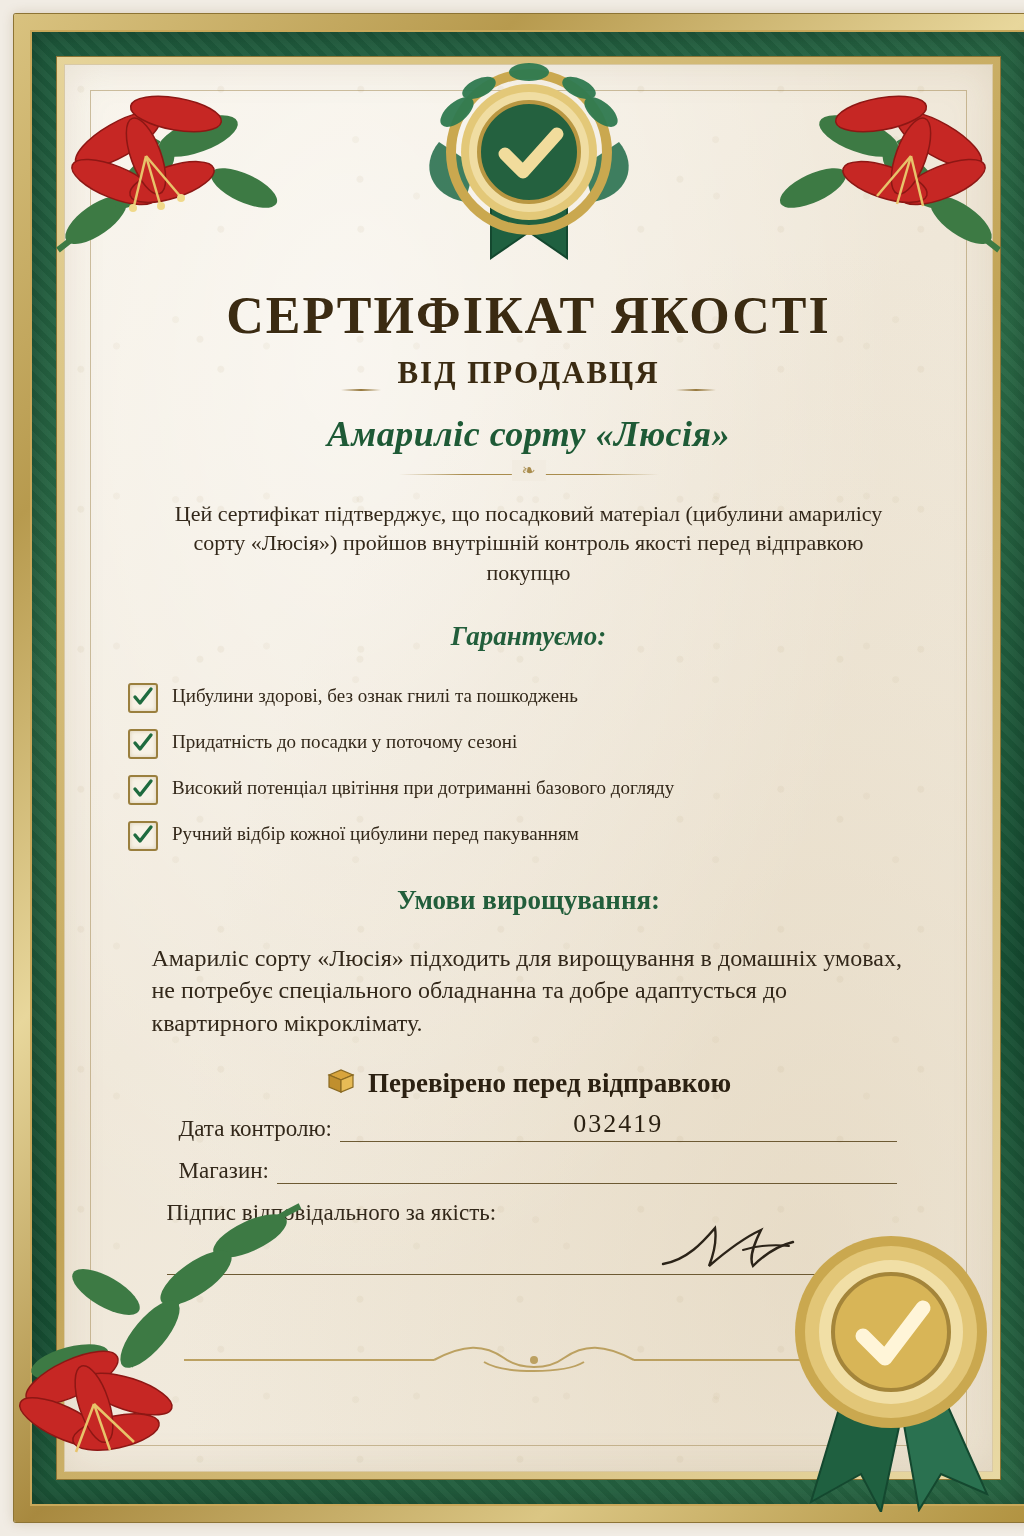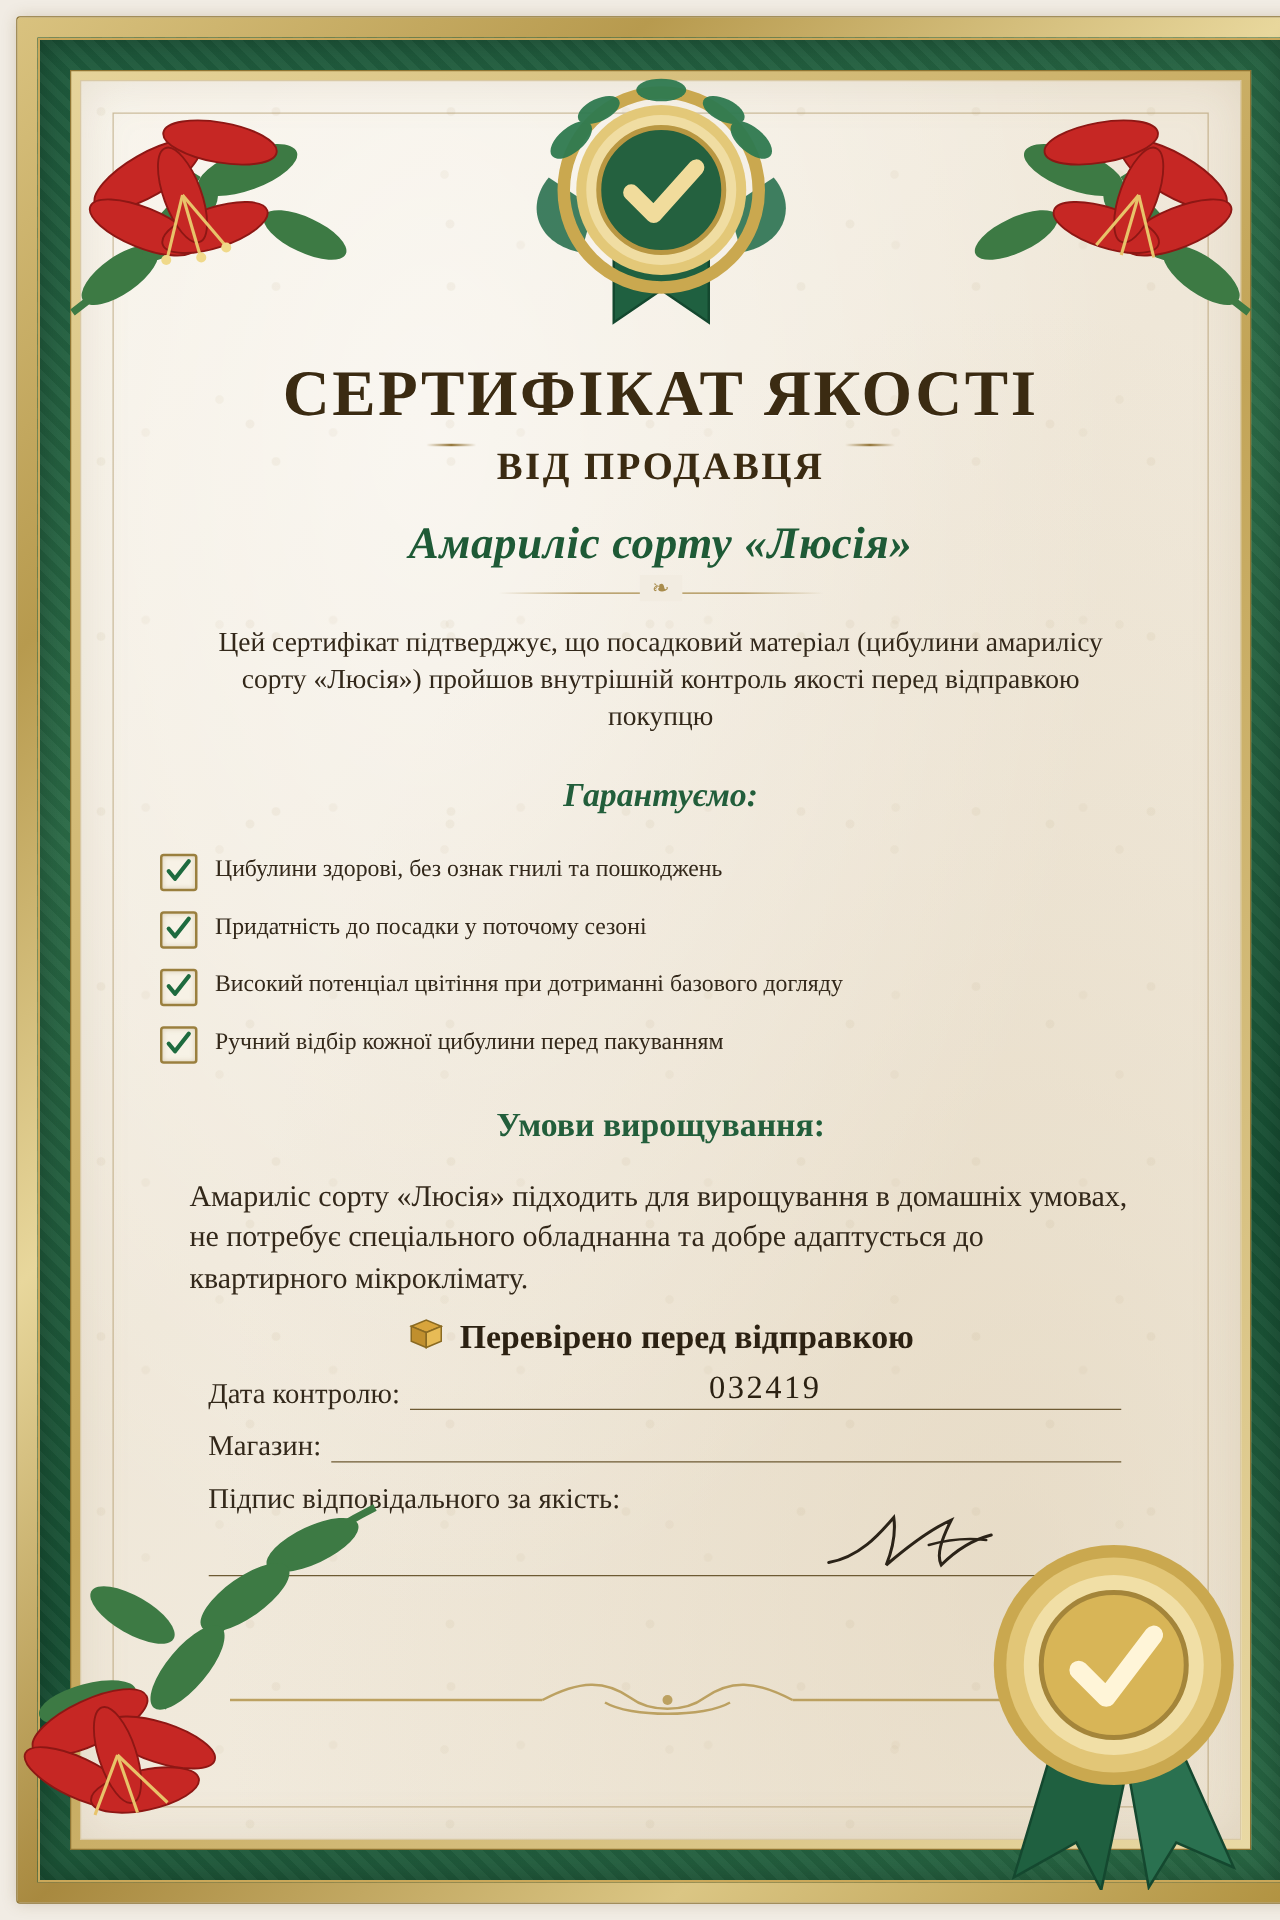--- a/index.html
+++ b/index.html
@@ -100,21 +100,21 @@
     margin-top: 222px;
     font-size: 52px;
     font-weight: bold;
     letter-spacing: 2px;
     color: #3b2b12;
     text-shadow: 0 1px 0 rgba(255,255,255,.7);
   }
   .subtitle-row {
     margin-top: 10px;
     display: flex;
-    align-items: flex-start;
+    align-items: flex-end;
     justify-content: center;
     gap: 16px;
   }
   .subtitle {
     font-size: 31px;
     font-weight: bold;
     letter-spacing: 2px;
     color: #3b2b12;
   }
   .dash {
@@ -206,21 +206,21 @@
     margin: 12px auto 0;
     max-width: 760px;
     font-size: 24px;
     line-height: 1.35;
     text-align: left;
     padding-left: 6px;
     color: #33281a;
   }
 
   .verified-row {
-    margin-top: 12px;
+    margin-top: 26px;
     display: flex;
     align-items: center;
     justify-content: center;
     gap: 12px;
     font-size: 27px;
     font-weight: bold;
     color: #2c2112;
   }
 
   .fields {
@@ -230,21 +230,21 @@
     padding-left: 6px;
   }
   .field-row {
     display: flex;
     align-items: flex-end;
     gap: 8px;
     font-size: 23px;
     color: #33281a;
     margin-bottom: 16px;
   }
-  .field-label { white-space: nowrap; }
+  .field-label { white-space: nowrap; margin-left: 12px; }
   .field-line {
     flex: 1;
     border-bottom: 1px solid #6d5a33;
     height: 24px;
     position: relative;
   }
   .field-value {
     position: absolute;
     left: 50%;
     transform: translateX(-50%);

